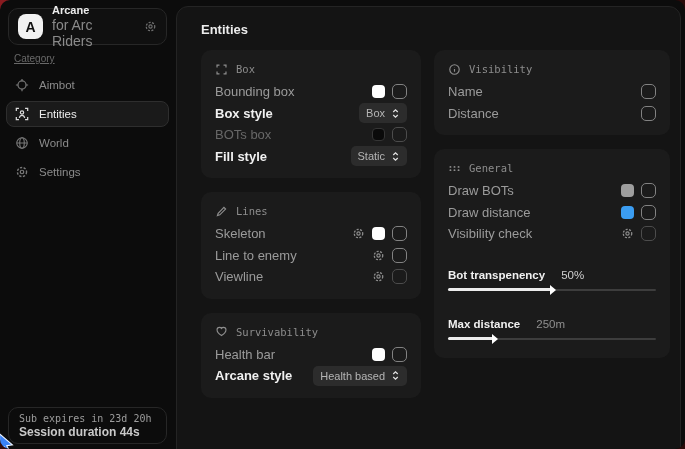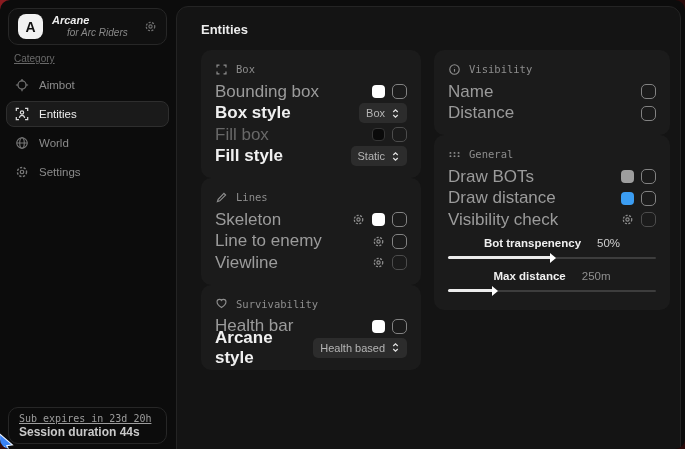--- a/index.html
+++ b/index.html
@@ -21,80 +21,80 @@
     margin:8px; height:37px;
     border:1px solid #272727; border-radius:10px;
     display:flex; align-items:center; gap:9px; padding:0 9px;
     background:#101010;
   }
   .logo-badge {
     width:25px; height:25px; border-radius:8px; background:#f2f2f2;
     color:#111; font-weight:700; font-size:14px;
     display:flex; align-items:center; justify-content:center;
   }
-  .logo-text { flex:1; line-height:1.15;font-style:italic; }
+  .logo-text { flex:1; line-height:1.15; }
   .logo-title { font-size:11px; font-weight:700; color:#ececec; }
-  .logo-sub { font-size:10px; color:#8a8a8a;margin-left:15px; }
+  .logo-sub { font-size:14px; color:#8a8a8a; }
   .icon { display:inline-flex; align-items:center; justify-content:center; }
   .icon svg { display:block; }
   .logo-gear { color:#6f6f6f; }
   .cat-label { margin:0 0 8px 14px; font-size:10px; color:#696969;text-decoration:underline; }
   .nav { display:flex; flex-direction:column; gap:3px; padding:0 6px; }
   .nav-item {
     height:26px; display:flex; align-items:center; gap:10px;
     padding:0 8px; border-radius:8px;
     color:#8b8b8b; font-size:11.5px;
     border:1px solid transparent; cursor:pointer;
   }
   .nav-item .icon { color:#787878; }
   .nav-item.active { background:#1a1a1a; border-color:#2e2e2e; color:#ececec; }
   .nav-item.active .icon { color:#dcdcdc; }
   .footer-card {
     position:absolute; left:8px; right:8px; bottom:5px; height:37px;
     border:1px solid #272727; border-radius:10px;
     padding:4px 10px; display:flex; flex-direction:column; justify-content:center; gap:1px;
   }
-  .foot-mono { font-family:"DejaVu Sans Mono", monospace; font-size:10px; color:#9d9d9d; white-space:nowrap;text-decoration:underline; }
+  .foot-mono { font-family:"DejaVu Sans Mono", monospace; font-size:10px; color:#9d9d9d; white-space:nowrap; }
   .foot-sans { font-size:12px; font-weight:700; color:#c9c9c9; }
   
   .panel {
     position:absolute; left:176px; top:6px; width:505px; height:460px;
     background:#141414; border:1px solid #242424; border-radius:12px;
     padding:15px 10px 0 24px;
   }
   .page-title { font-size:13px; font-weight:700; color:#ececec; }
   .cols { display:flex; gap:13px; margin-top:13px; }
-  .col { display:flex; flex-direction:column; }
+  .col { display:flex; flex-direction:column; gap:14px; }
   .col.left { width:221px; }
   .col.right { width:237px; }
   .card { background:#1b1b1b; border-radius:10px; padding:9px 14px 11px; }
   .card-head {
     height:20px; display:flex; align-items:center; gap:8px;
     color:#8d8d8d; font-family:"DejaVu Sans Mono", monospace; font-size:10.5px;
     margin-bottom:2px;
   }
   .card-head .icon { color:#8d8d8d; }
   .row { height:21.5px; display:flex; align-items:center; }
-  .row .label { flex:1; font-size:17px; color:#9b9b9b; }
+  .row .label { flex:1; font-size:13px; color:#9b9b9b; }
   .row.strong .label { color:#f0f0f0; font-weight:700; }
   .row.dim .label { color:#686868; }
   .controls { display:flex; align-items:center; gap:7px; }
   .controls .icon { color:#8d8d8d; }
   .sw { width:13px; height:13px; border-radius:4px; }
   .sw.outlined { border:1px solid #353535; }
   .cb { width:15px; height:15px; border:1.5px solid #828282; border-radius:5px; background:transparent; cursor:pointer; }
   .cb.dim { border-color:#4c4c4c; }
   .dd {
     height:20px; display:flex; align-items:center; gap:6px; padding:0 7px;
     background:#2c2c2c; border:none; border-radius:5px;
     color:#b5b5b5; font-size:11px; font-family:inherit; cursor:pointer;
   }
   .dd .icon { color:#e3e3e3; }
   
-  .slider-row { height:20px; display:flex; align-items:center; justify-content:center; margin-top:2px; }
+  .slider-row { height:20px; display:flex; align-items:center; justify-content:flex-start; margin-top:20px; }
   .slabel { font-size:11.5px; font-weight:700; color:#f0f0f0; }
   .svalue { font-size:11.5px; color:#8f8f8f;padding-left:16px; }
   .svalue.bright { color:#cfcfcf; }
   .slider { position:relative; height:8px; margin:1px 0 4px; cursor:pointer; }
   .slider .track { position:absolute; left:0; right:0; top:3px; height:2px; background:#3d3d3d; border-radius:2px; }
   .slider .fill { position:absolute; left:0; top:2.5px; height:3px; background:#ececec; border-radius:2px; }
   .slider .thumb {
     position:absolute; top:-1px; width:0; height:0;
     border-left:6px solid #ffffff; border-top:5px solid transparent; border-bottom:5px solid transparent;
     transform:translateX(-2px);
@@ -201,21 +201,21 @@
                 <span>Box</span>
                 <span class="icon">
                   <svg width="9" height="11" viewBox="0 0 12 14" fill="none" stroke="currentColor" stroke-width="1.6">
                     <path d="M3 5l3-3 3 3M3 9l3 3 3-3"></path>
                   </svg>
                 </span>
               </button>
             </div>
           </div>
           <div class="row dim">
-            <span class="label">Fill box</span>
+            <span class="label">BOTs box</span>
             <div class="controls">
               <span class="sw outlined" style="background: rgb(10, 10, 10);"></span>
               <span class="cb dim"></span>
             </div>
           </div>
           <div class="row strong">
             <span class="label">Fill style</span>
             <div class="controls">
               <button class="dd">
                 <span>Static</span>

